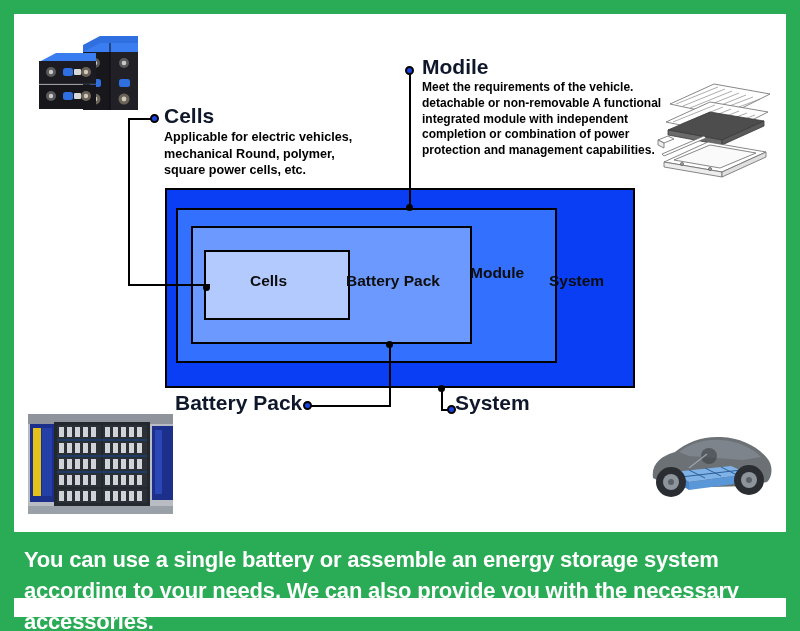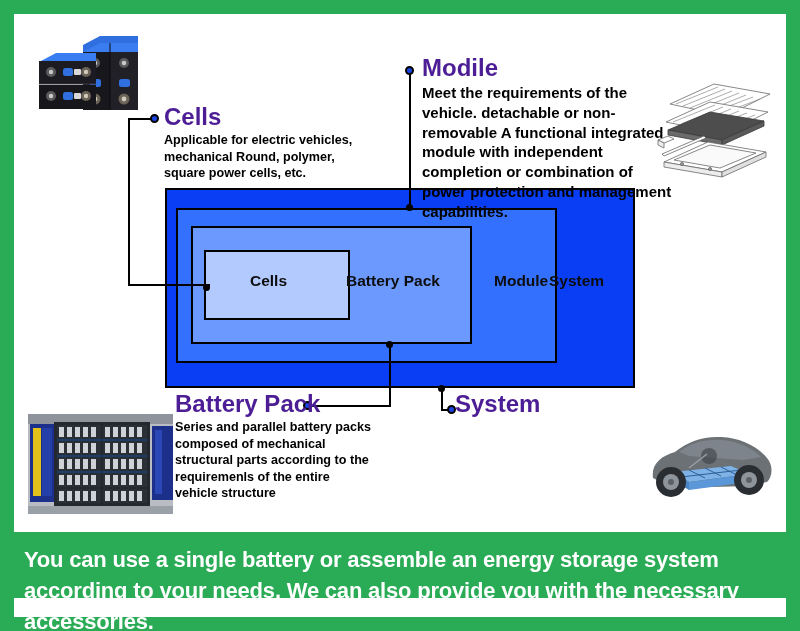--- a/index.html
+++ b/index.html
@@ -46,54 +46,54 @@
     color:#0d0d0d;
     font-size:15.5px;
     white-space:nowrap;
   }
   .sys  {left:0;   top:0;   width:470px;height:200px;background:#0a3ef5;}
   .mod  {left:11px;top:20px;width:381px;height:155px;background:#3370fd;}
   .pack {left:26px;top:38px;width:281px;height:118px;background:#6b99fd;}
   .cells{left:39px;top:62px;width:146px;height:70px; background:#b3caff;}
 
   .lbl-system{left:384px;top:84px;}
-  .lbl-module{left:305px;top:84px;margin-left:24px;}
+  .lbl-module{left:305px;top:76px;}
   .lbl-pack  {left:181px;top:84px;}
   .lbl-cells {left:85px; top:84px;}
 
   
   .ln{position:absolute;background:#000;}
   .h{height:2px;}
   .v{width:2px;}
   .dot{position:absolute;width:9px;height:9px;border-radius:50%;background:#1a45e0;border:2px solid #000;box-sizing:border-box;}
   .jdot{position:absolute;width:7px;height:7px;border-radius:50%;background:#000;}
 
   
   .callout{position:absolute;}
   .co-title{
-    color:#4c1d95;
+    color:#0f172a;
     font-weight:bold;
-    font-size:24px;
+    font-size:21px;
     line-height:1;
     margin:0 0 3px 0;
     white-space:nowrap;
   }
   .co-body{
     color:#000;
     font-weight:bold;
     font-size:12.6px;
     line-height:1.32;
     margin:0;
   }
 
   .c-cells {left:164px;top:105px;width:200px;}
   .c-module{left:422px;top:56px;width:250px;}
   .c-pack  {left:175px;top:392px;width:200px;}
   .c-system{left:455px;top:392px;width:225px;}
-  .c-module .co-body{font-size:15px;}
+  .c-module .co-body{font-size:12px;}
 
   
   .art{position:absolute;}
   .cellsart{left:34px;top:22px;width:120px;height:92px;}
 
   
   .modart{left:652px;top:82px;width:125px;height:100px;}
 
   
   .packart{left:28px;top:414px;width:145px;height:100px;}
@@ -363,21 +363,20 @@
     <p class="co-body">Applicable for electric vehicles, mechanical Round, polymer, square power cells, etc.</p>
   </div>
 
   <div class="callout c-module">
     <p class="co-title">Modile</p>
     <p class="co-body">Meet the requirements of the vehicle. detachable or non-removable A functional integrated module with independent completion or combination of power protection and management capabilities.</p>
   </div>
 
   <div class="callout c-pack">
     <p class="co-title">Battery Pack</p>
-    <p class="co-body">Series and parallel battery packs composed of mechanical structural parts according to the requiremenls of the entire vehicle structure</p>
   </div>
 
   <div class="callout c-system">
     <p class="co-title">System</p>
   </div>
 
   <div class="banner">
     <div class="banner-text">You can use a single battery or assemble an energy storage system according to your needs. We can also provide you with the necessary accessories.</div>
   </div>
   <div class="banner-bottom-white"></div>

